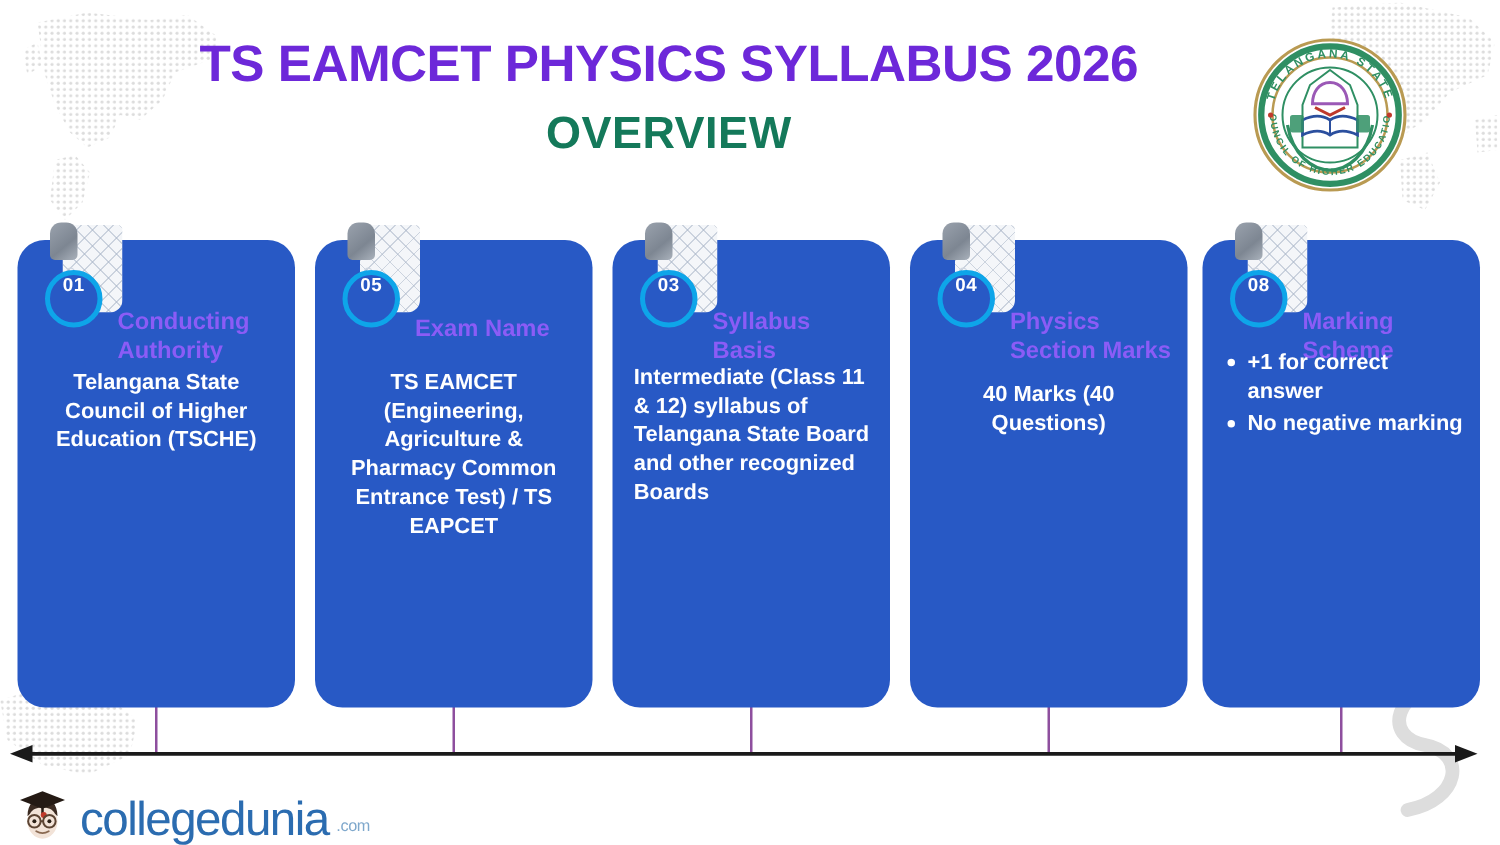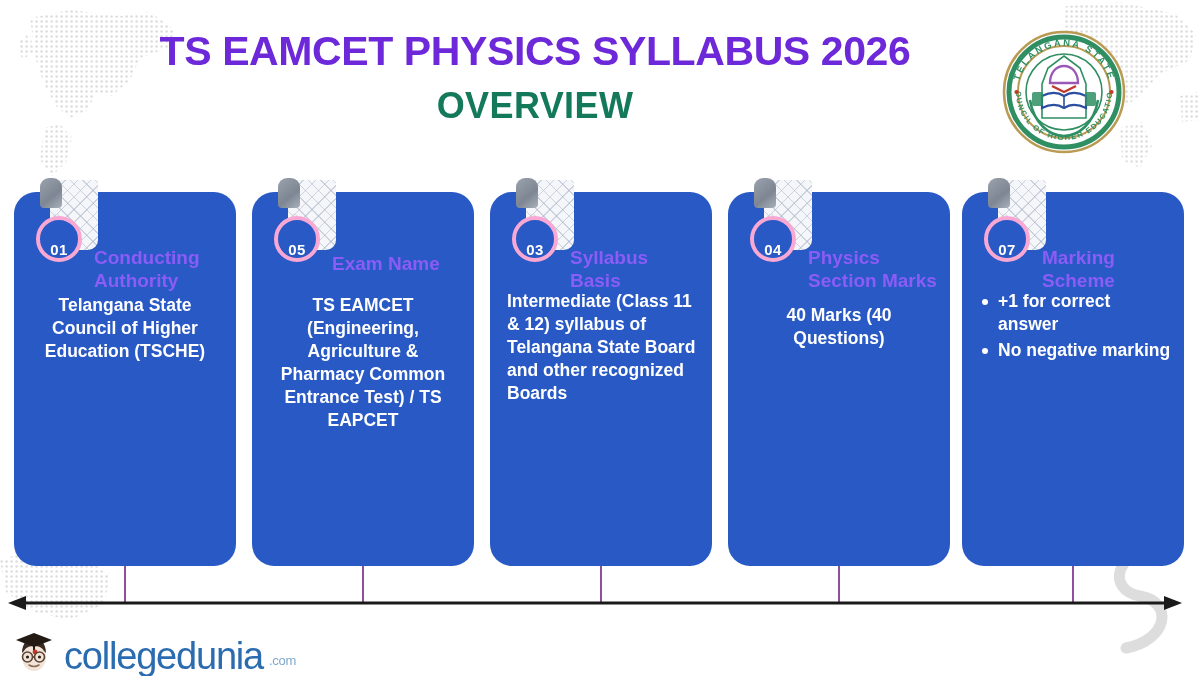--- a/index.html
+++ b/index.html
@@ -141,24 +141,24 @@
     background: transparent;
   }
 
   .num-badge {
     position: absolute;
     top: 38px;
     left: 22px;
     width: 46px;
     height: 46px;
     border-radius: 50%;
-    border: 4px solid #f9a8d4;
+    border: 4px solid #0ea5e9;
     background: #2859c5;
     display: flex;
-    align-items: flex-end;
+    align-items: flex-start;
     justify-content: center;
     z-index: 3;
   }
   .num-badge span {
     color: #ffffff;
     font-size: 15px;
     font-weight: 700;
     letter-spacing: 0.4px;
   }
 
@@ -390,24 +390,24 @@
   </div>
 
   <div class="card-wrap" style="left:962px">
     <div class="card"></div>
     <div class="clip">
       <div class="clip-paper"></div>
       <div class="clip-metal"></div>
       <div class="clip-dot"></div>
     </div>
     <div class="num-badge">
-      <span>07</span>
+      <span>08</span>
     </div>
     <div class="card-heading">Marking Scheme</div>
-    <div class="card-body left" style="top:112px">
+    <div class="card-body left" style="top:100px">
       <ul>
         <li>+1 for correct answer</li>
         <li>No negative marking</li>
       </ul>
     </div>
   </div>
 </div>
 
 <div id="timeline">
   <div class="tick" style="left:124px"></div>

